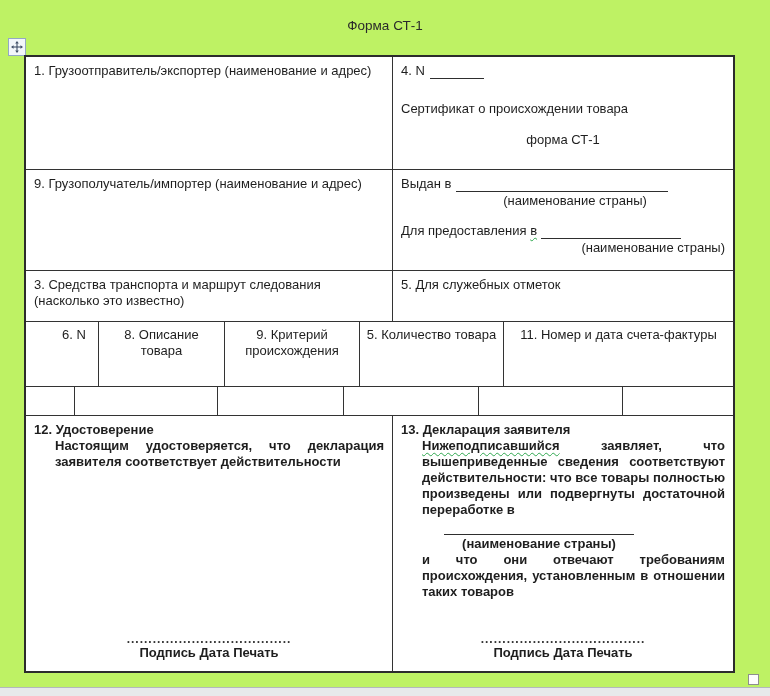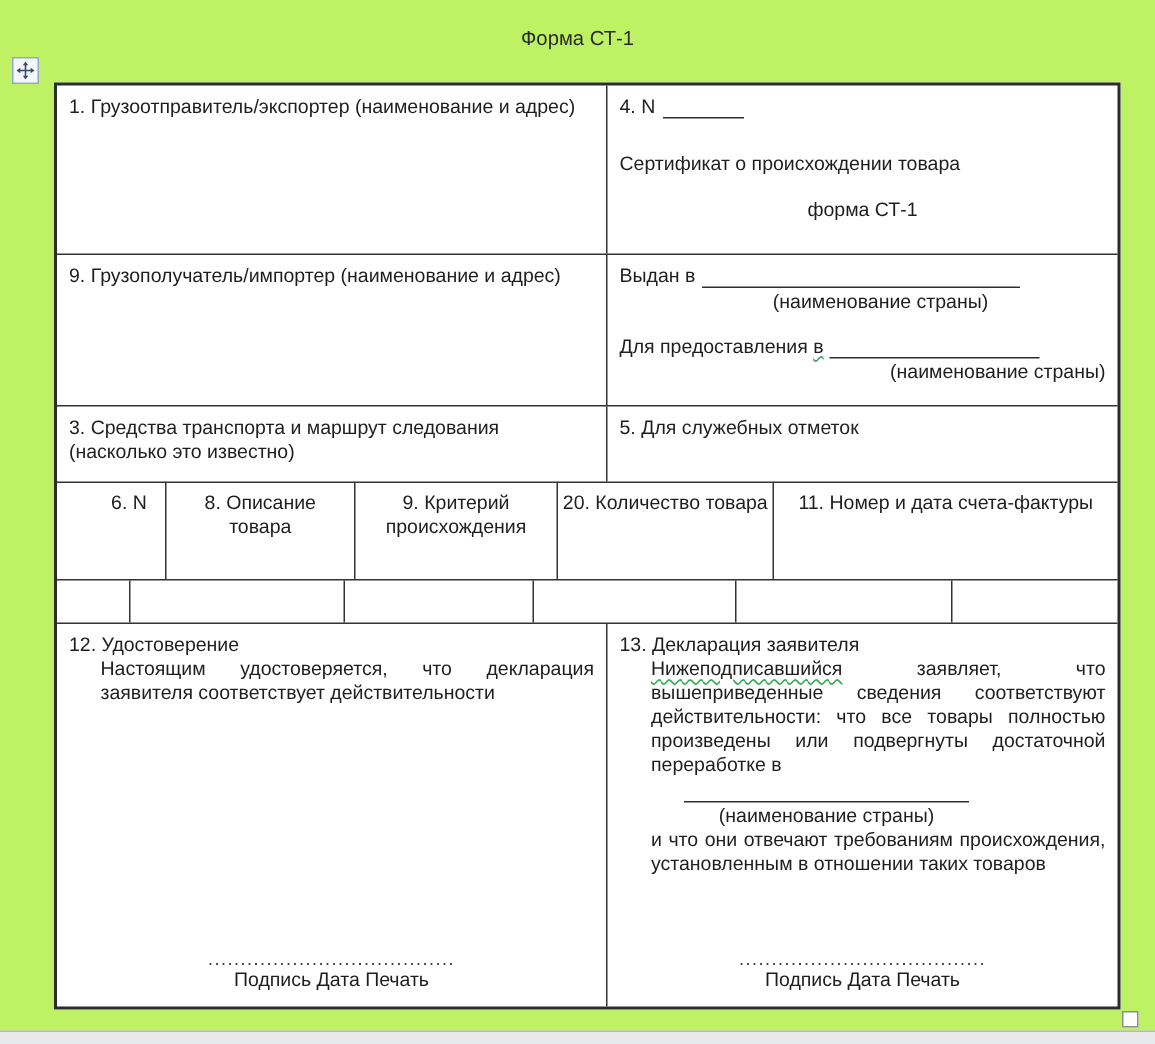--- a/index.html
+++ b/index.html
@@ -16,34 +16,34 @@
   }
   
   .move-handle {
     position:absolute; left:8px; top:38px; width:18px; height:18px;
     background:#f3f6fa; border:1px solid #93a8c4;
     display:flex; align-items:center; justify-content:center; cursor:move;
   }
   .move-handle svg { display:block; }
   
   .doc-table {
-    position:absolute; left:36px; top:55px; width:711px; height:618px;
+    position:absolute; left:24px; top:55px; width:711px; height:618px;
     border:2px solid #2c2c2c; background:#fff;
     display:flex; flex-direction:column;
   }
   .row { display:flex; width:100%; }
   .row + .row { border-top:1.5px solid #333; }
   .cell { padding:6px 8px; }
   .cell + .cell { border-left:1.5px solid #333; }
   .row-a { height:112px; }
   .row-b { height:101px; }
   .row-c { height:51px; }
   .row-head { height:65px;padding-left:24px; }
   .row-empty { height:29px; }
-  .row-sign { flex:1; }
+  .row-sign { flex:1;font-weight:bold; }
   .w-left { width:366px; }
   .w-right { flex:1; }
   
   .cert-num { display:flex; align-items:flex-end; }
   .blank { display:inline-block; border-bottom:1.5px solid #2e2e2e; height:13px; }
   .blank-num { width:54px; margin-left:5px; }
   .cert-title { text-align:left; margin-top:22px; }
   .cert-subtitle { text-align:center; margin-top:15px; }
   
   .fill-line { display:flex; align-items:flex-end; }
@@ -153,21 +153,21 @@
       </div>
       <div class="cell w-right">
         <span>5. Для служебных отметок</span>
       </div>
     </div>
 
     <div class="row row-head">
       <div class="cell col-6">6. N</div>
       <div class="cell col-8">8. Описание товара</div>
       <div class="cell col-9">9. Критерий происхождения</div>
-      <div class="cell col-10">20. Количество товара</div>
+      <div class="cell col-10">5. Количество товара</div>
       <div class="cell col-11">11. Номер и дата счета-фактуры</div>
     </div>
 
     <div class="row row-empty">
       <div class="cell col-6"></div>
       <div class="cell col-7"></div>
       <div class="cell col-8"></div>
       <div class="cell col-9"></div>
       <div class="cell col-10"></div>
       <div class="cell col-11"></div>

